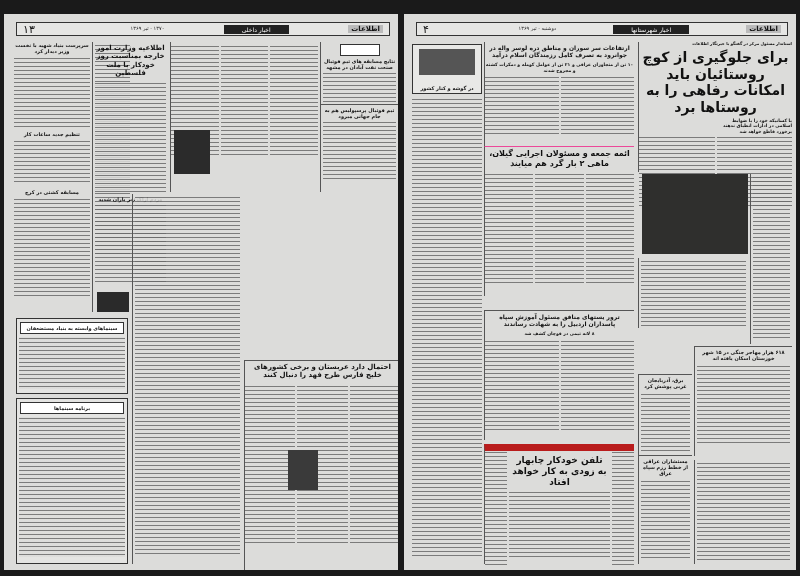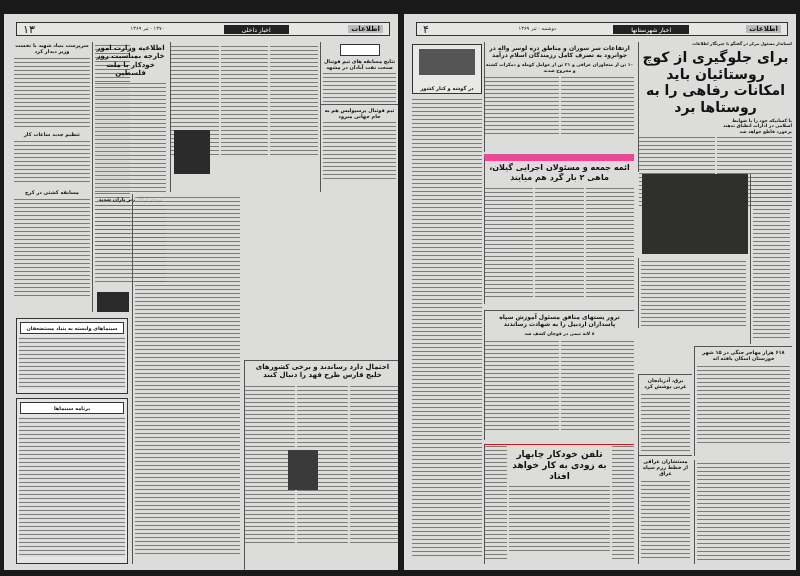--- a/index.html
+++ b/index.html
@@ -60,21 +60,21 @@
   <div class="col" style="left:166px;top:28px;width:148px;height:150px">
     <div style="display:flex;gap:2px;margin-top:3px">
       <div class="lines" style="flex:1;height:110px"></div>
       <div class="lines" style="flex:1;height:110px"></div>
       <div class="lines" style="flex:1;height:110px"></div>
     </div>
   </div>
   <div class="photo" style="left:170px;top:116px;width:36px;height:44px;background:#2b2b2b"></div>
 
   <div class="col" style="left:240px;top:346px;width:156px;height:210px;border-top:1px solid #555">
-    <div class="hl" style="font-size:7px;padding:2px">احتمال دارد رساندند و برخی کشورهای خلیج فارس طرح فهد را دنبال کنند</div>
+    <div class="hl" style="font-size:7px;padding:2px">احتمال دارد عربستان و برخی کشورهای خلیج فارس طرح فهد را دنبال کنند</div>
     <div style="display:flex;gap:2px;margin-top:3px">
       <div class="lines" style="flex:1;height:160px"></div>
       <div class="lines" style="flex:1;height:160px"></div>
       <div class="lines" style="flex:1;height:160px"></div>
     </div>
   </div>
   <div class="photo" style="left:284px;top:436px;width:30px;height:40px;background:#3a3a3a"></div>
 
   <div class="col" style="left:128px;top:180px;width:110px;height:370px">
     <div class="lines" style="height:360px;margin:2px"></div>
@@ -106,37 +106,37 @@
   </div>
 
   <div class="col" style="left:80px;top:28px;width:150px;height:110px">
     <div class="hl" style="font-size:6px;padding:2px">ارتفاعات سر سوران و مناطق دره لوسر واله در جوانرود به تصرف کامل رزمندگان اسلام درآمد</div>
     <div class="hl" style="font-size:4.5px;margin-top:2px">۱۰ تن از متجاوزان عراقی و ۲۱ تن از عوامل کومله و دمکرات کشته و مجروح شدند</div>
     <div style="display:flex;gap:2px;margin-top:3px">
       <div class="lines" style="flex:1;height:60px"></div>
       <div class="lines" style="flex:1;height:60px"></div>
     </div>
   </div>
-  <div class="col" style="left:80px;top:140px;width:150px;height:150px;border-top:7px solid #ec4899">
+  <div class="col" style="left:80px;top:132px;width:150px;height:150px;border-top:1px solid #ec4899">
     <div class="hl" style="font-size:8px;padding:2px">ائمه جمعه و مسئولان اجرایی گیلان، ماهی ۲ بار گرد هم میایند</div>
     <div style="display:flex;gap:2px;margin-top:3px">
       <div class="lines" style="flex:1;height:110px"></div>
       <div class="lines" style="flex:1;height:110px"></div>
       <div class="lines" style="flex:1;height:110px"></div>
     </div>
   </div>
   <div class="col" style="left:80px;top:296px;width:150px;height:130px;border-top:1px solid #555">
     <div class="hl" style="font-size:6px;padding:2px">ترور یستهای منافق مسئول آموزش سپاه پاسداران اردبیل را به شهادت رساندند</div>
     <div class="hl" style="font-size:4.5px;margin-top:2px">۸ لانه تیمی در قوچان کشف شد</div>
     <div style="display:flex;gap:2px;margin-top:3px">
       <div class="lines" style="flex:1;height:90px"></div>
       <div class="lines" style="flex:1;height:90px"></div>
     </div>
   </div>
-  <div class="col" style="left:80px;top:430px;width:150px;height:120px;border-top:1px solid #b91c1c">
+  <div class="col" style="left:80px;top:430px;width:150px;height:120px;border-top:7px solid #b91c1c">
     <div style="display:flex;gap:2px">
       <div class="lines" style="width:22px;height:116px"></div>
       <div style="flex:1">
         <div class="hl" style="font-size:9px;padding:4px 2px">تلفن خودکار چابهار به زودی به کار خواهد افتاد</div>
         <div class="lines" style="height:66px"></div>
       </div>
       <div class="lines" style="width:22px;height:116px"></div>
     </div>
   </div>
 

